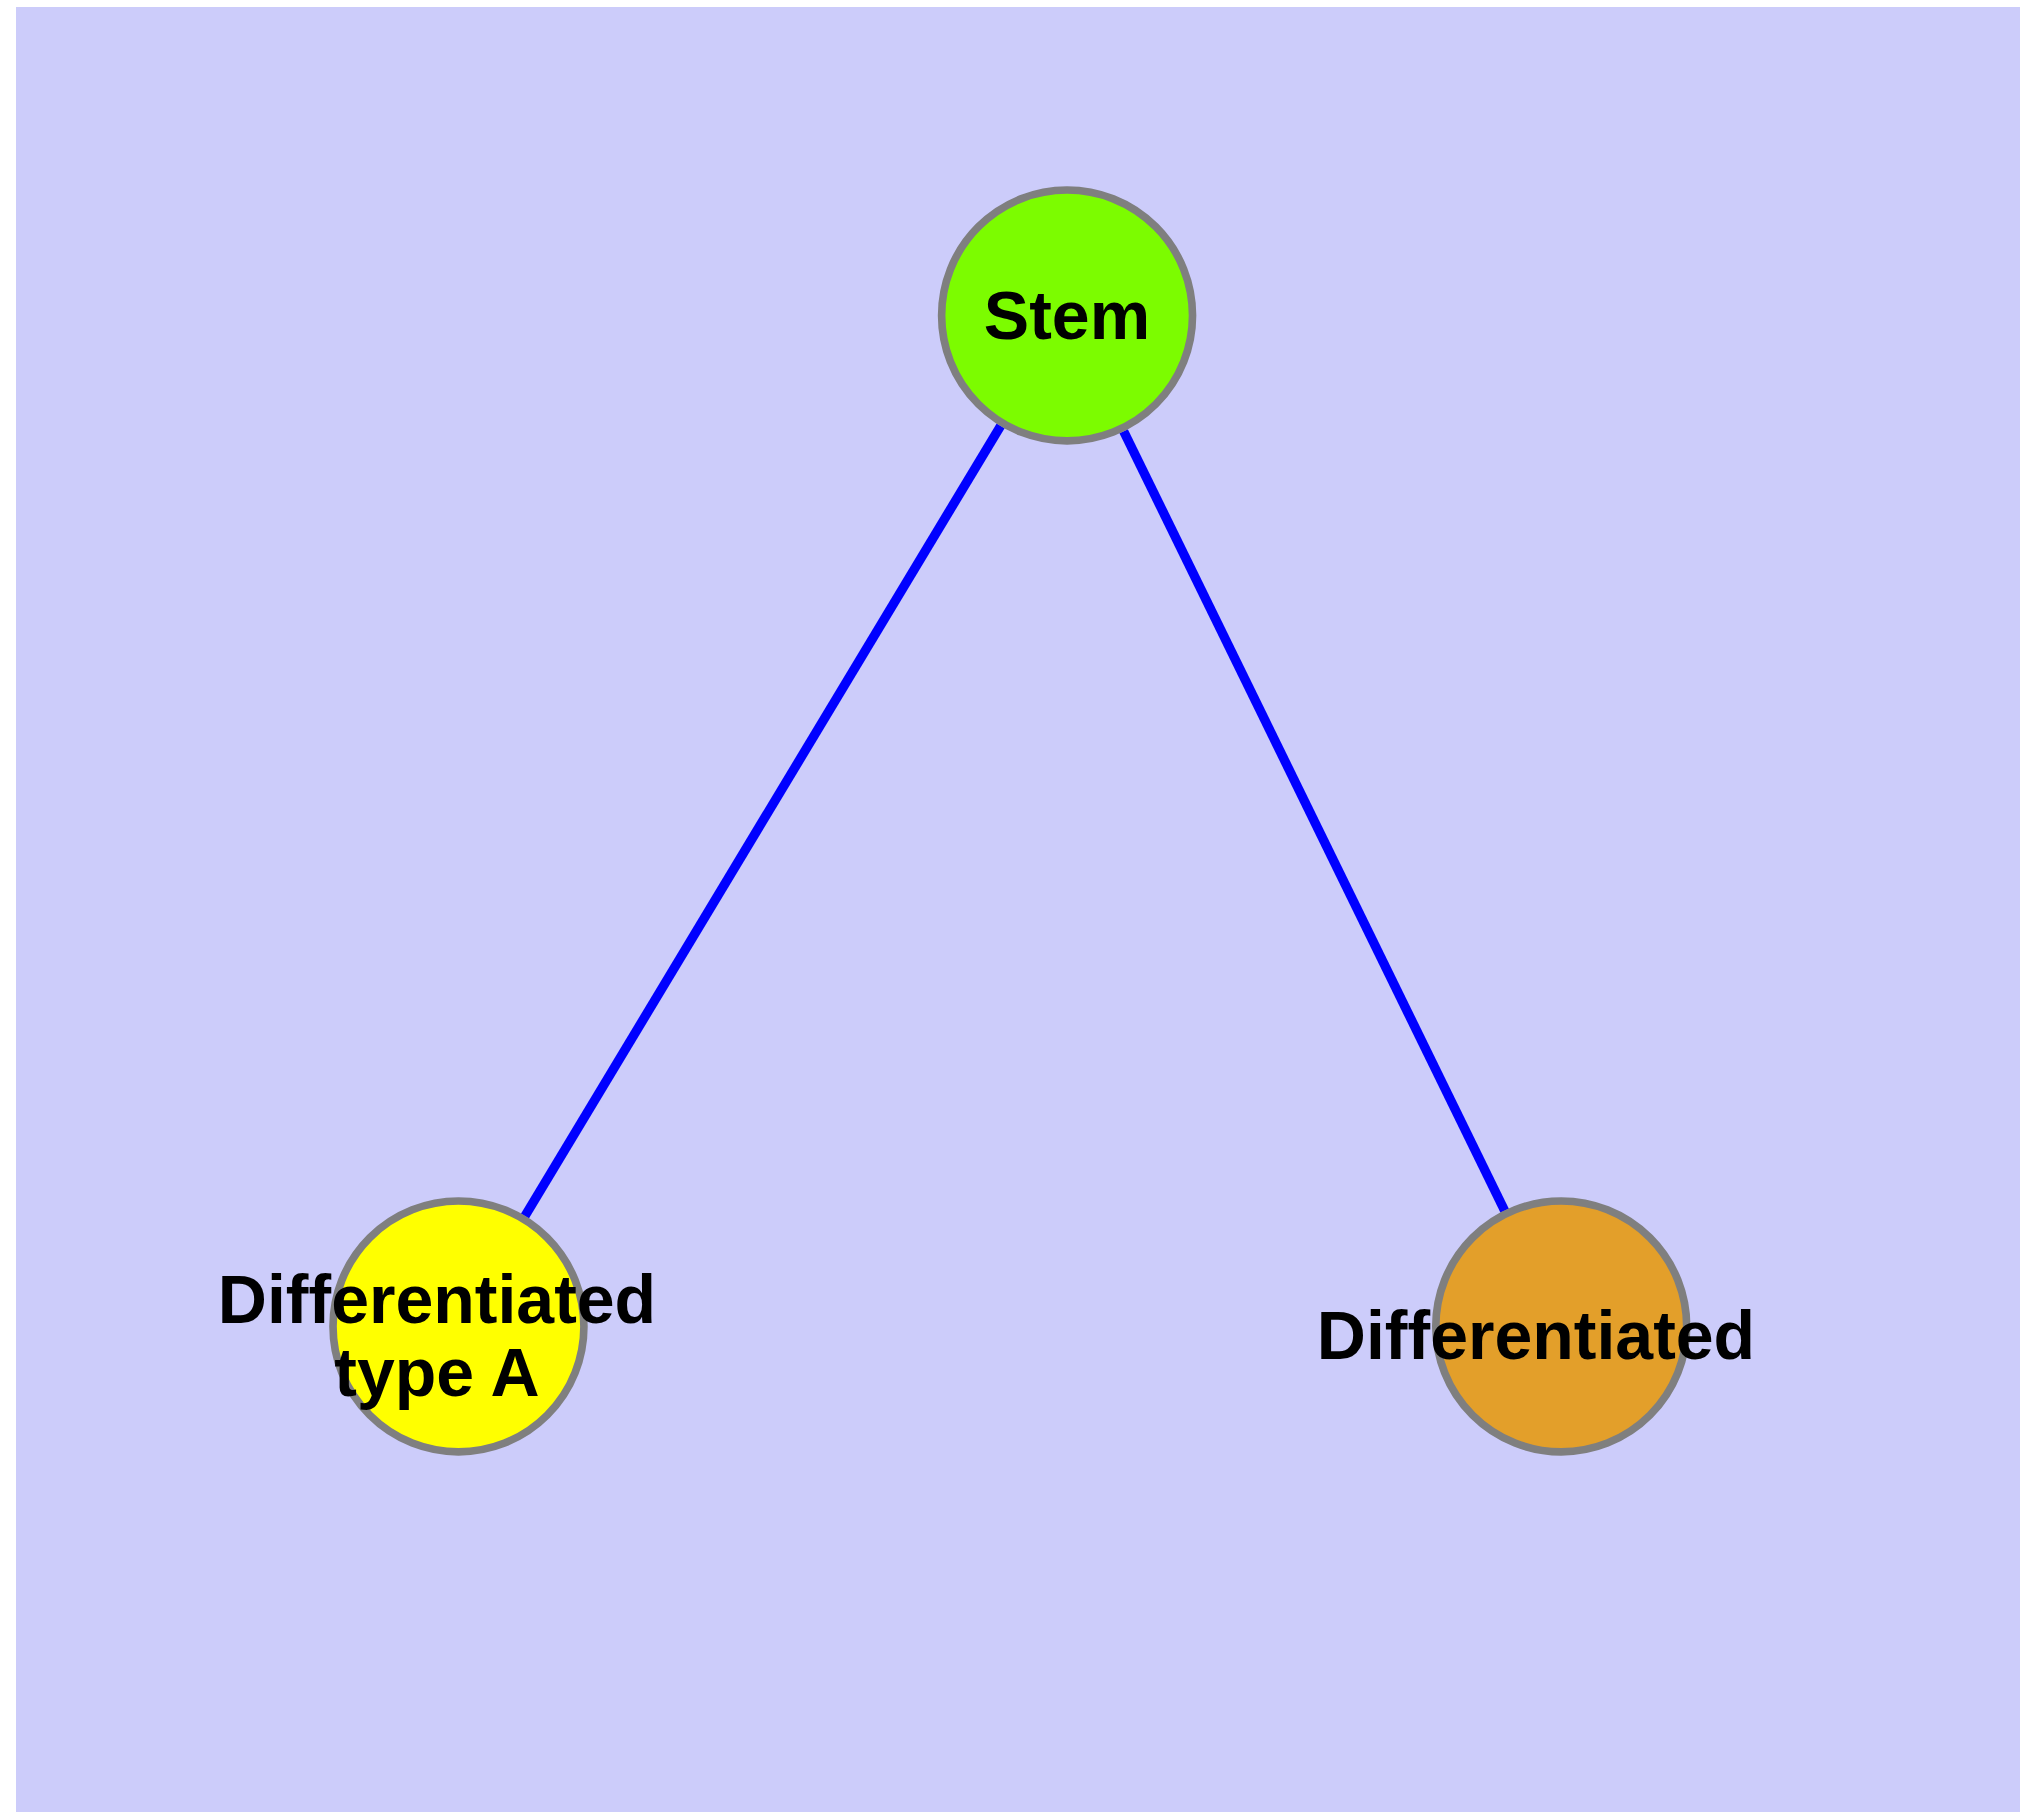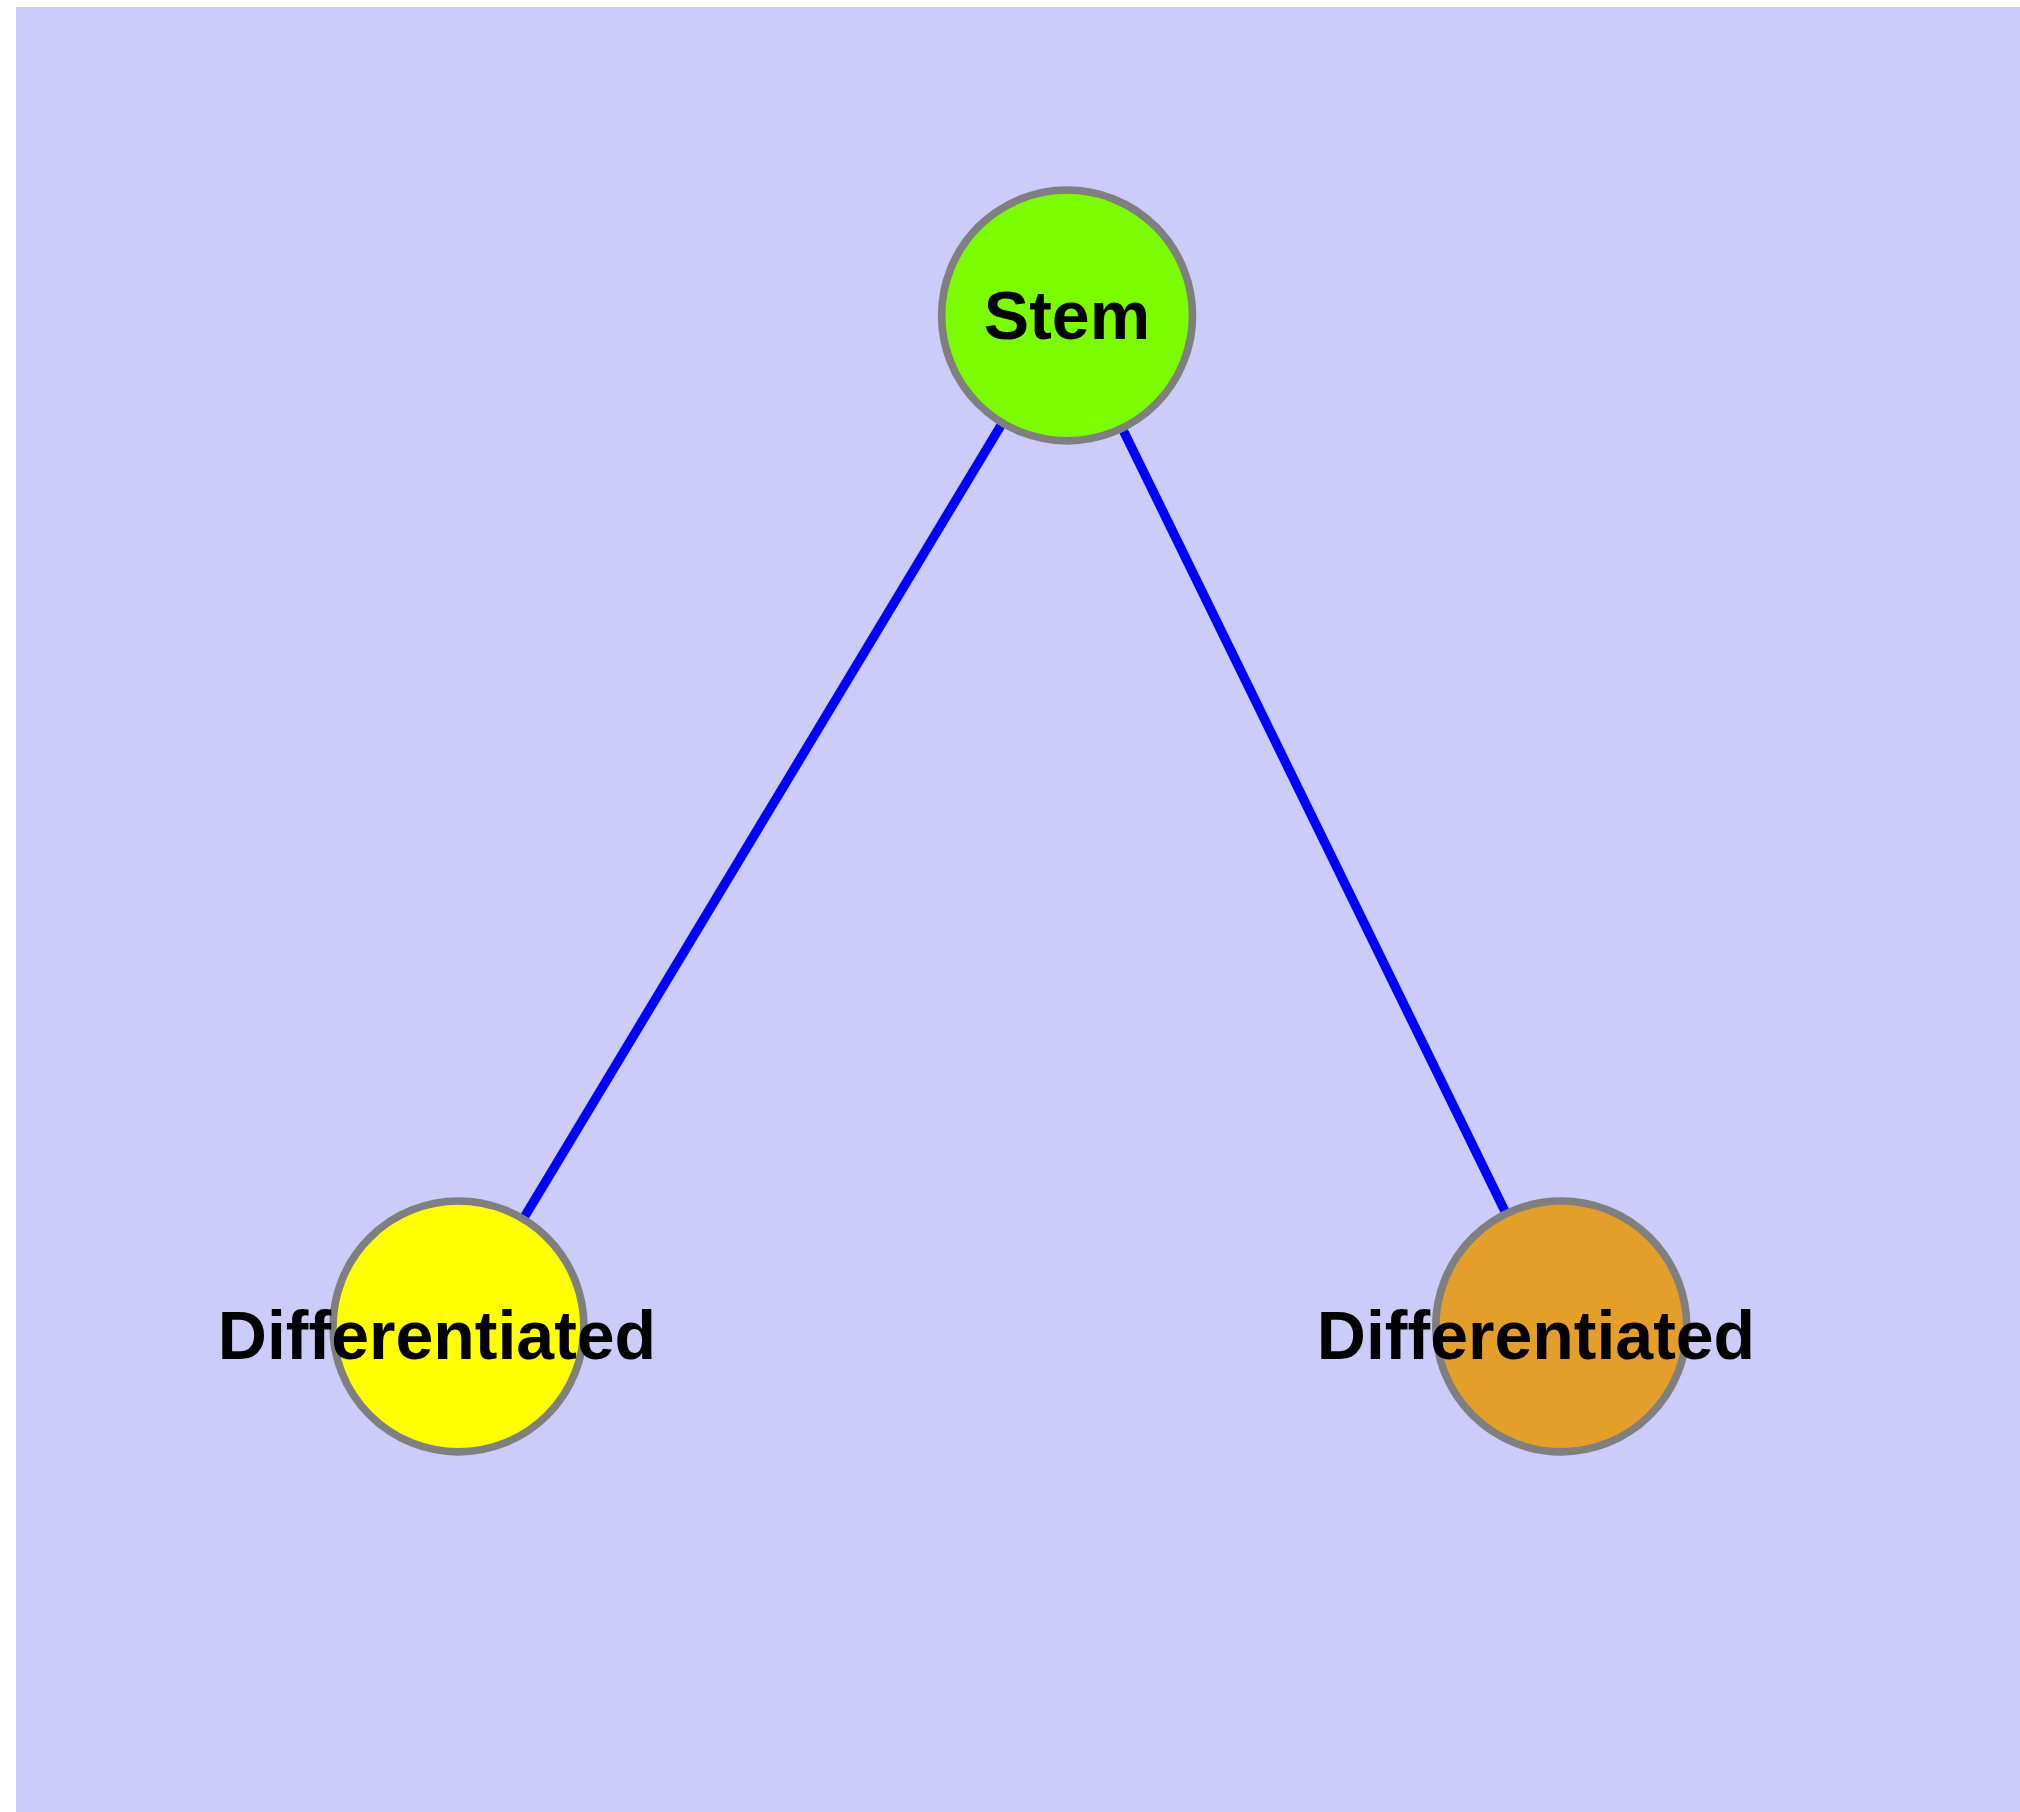--- a/index.html
+++ b/index.html
@@ -75,19 +75,19 @@
 
       <g>
         <circle cx="1240" cy="364" r="148" fill="#7cfc00" stroke="#7f7f7f" stroke-width="9"></circle>
         <circle cx="522" cy="1557" r="148" fill="#ffff00" stroke="#7f7f7f" stroke-width="9"></circle>
         <circle cx="1823" cy="1557" r="148" fill="#e39f2a" stroke="#7f7f7f" stroke-width="9"></circle>
       </g>
     </svg>
 
     <div class="node-label" id="label-stem"><span>Stem</span></div>
 
-    <div class="node-label" id="label-a"><span>Differentiated</span><br></div>
+    <div class="node-label" id="label-a"><span>Differentiated</span><br><span>type A</span></div>
 
     <div class="node-label" id="label-b"><span>Differentiated</span><br></div>
 
   </div>
 </div>
 
 
 </body></html>

